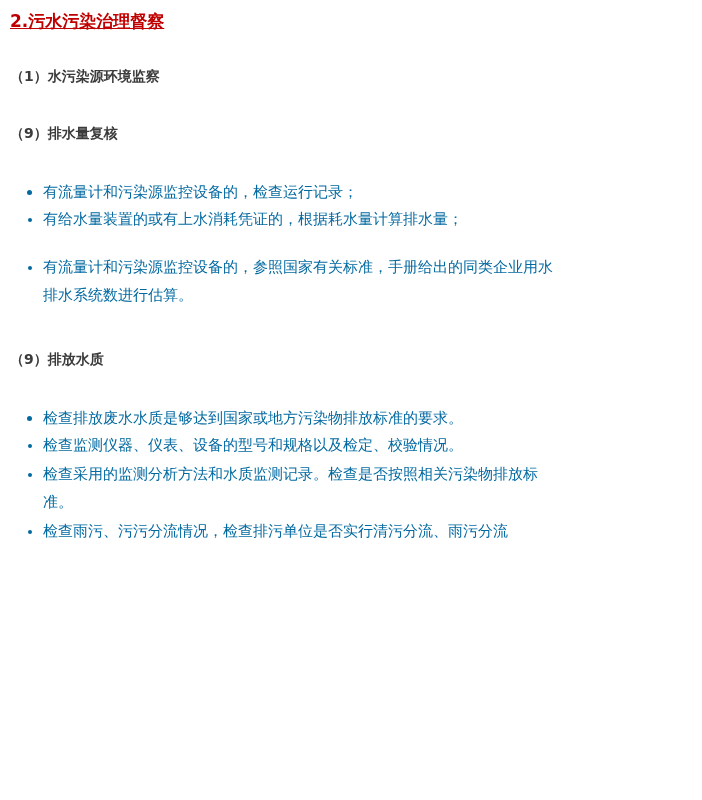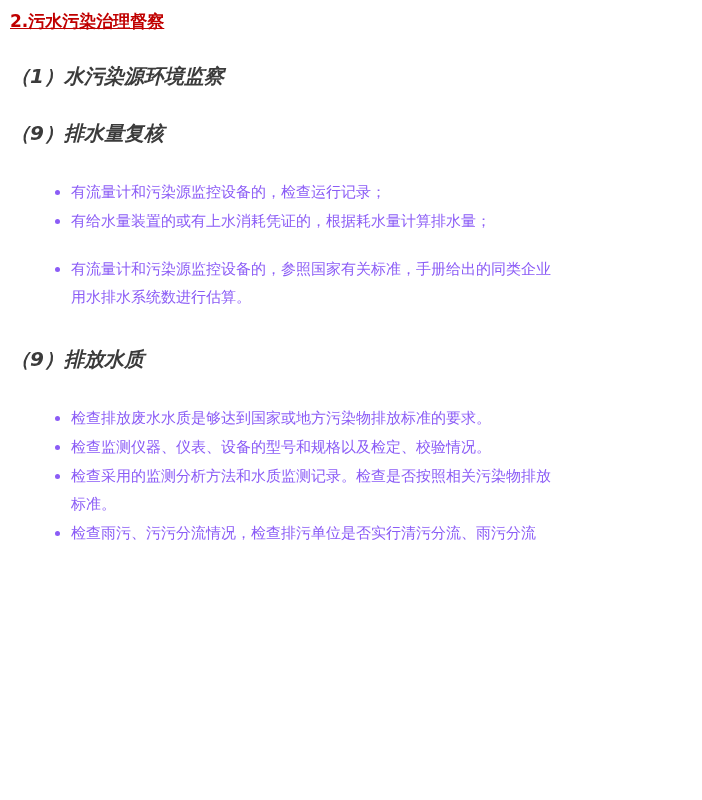--- a/index.html
+++ b/index.html
@@ -21,46 +21,45 @@
   .doc-title {
     margin: 10px 0 32px 0;
     font-size: 17px;
     line-height: 22px;
     font-weight: bold;
     color: #c00000;
     text-decoration: underline;
   }
   .section-heading {
     margin: 0 0 33px 0;
-    font-size: 20px;
+    font-size: 14px;
     line-height: 24px;
     font-weight: bold;
     color: #3b3b3b;
-    font-style: italic;
   }
   .body-para {
     margin: 0 0 10px 0;
     font-size: 15px;
     line-height: 34px;
     color: #666666;
     text-align: justify;
   }
   .bullet-list {
     margin: 0 0 36px 0;
     padding: 0 0 0 33px;
     list-style: disc outside;
   }
   .bullet-list li {
     font-size: 15px;
     line-height: 28px;
-    color: #8b5cf6;
-    margin-left: 28px;
+    color: #0369a1;
   }
   .bullet-list li + li {
     margin-top: 1px;
+    font-family: Liberation Mono, monospace;
   }
   .bullet-list li.spaced {
     margin-top: 20px;
   }
 </style>
 </head>
 <body>
 
 <div class="article">
 

